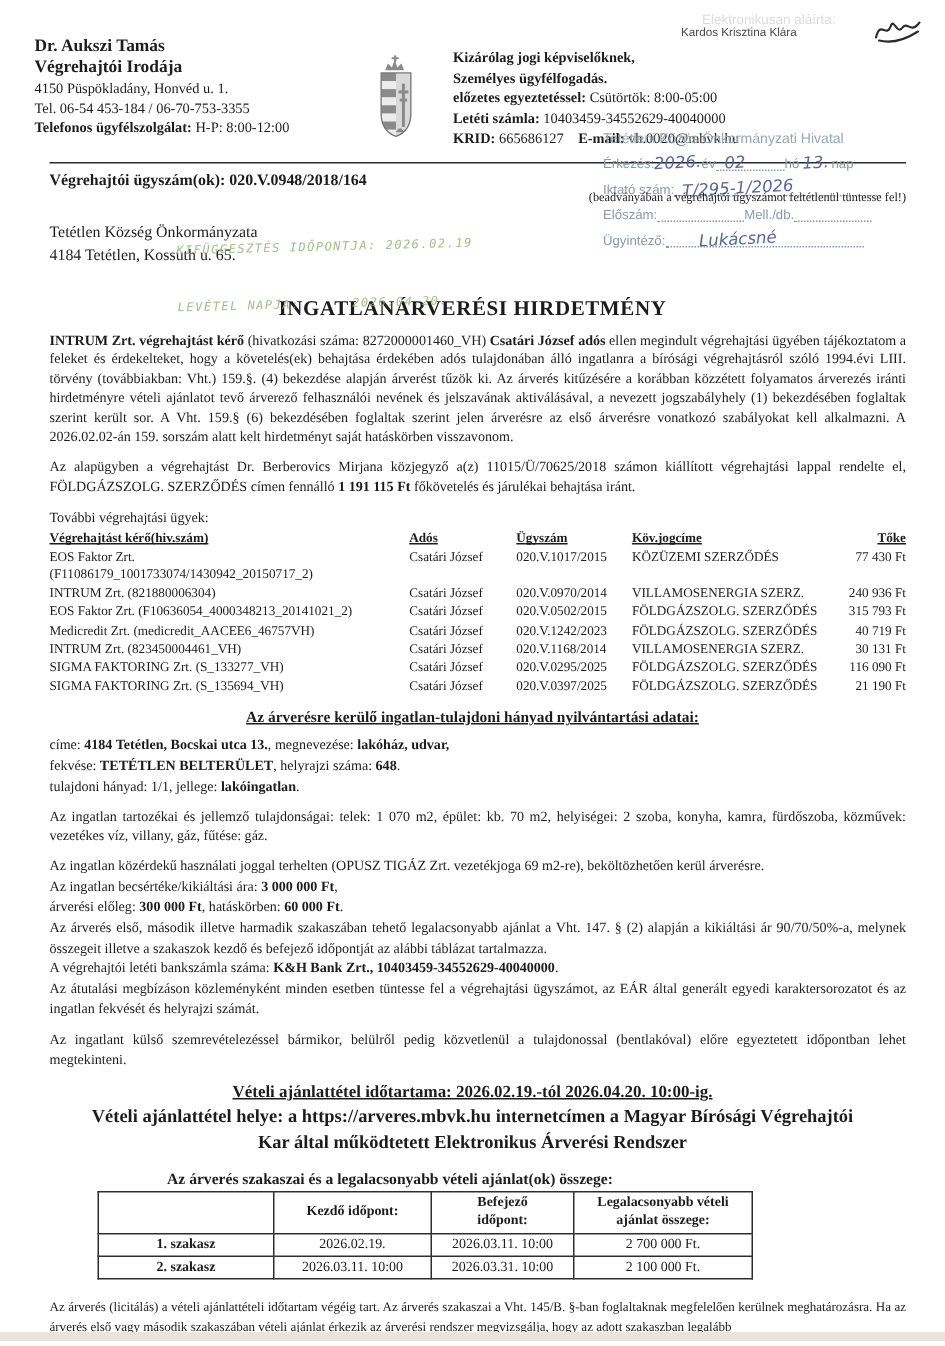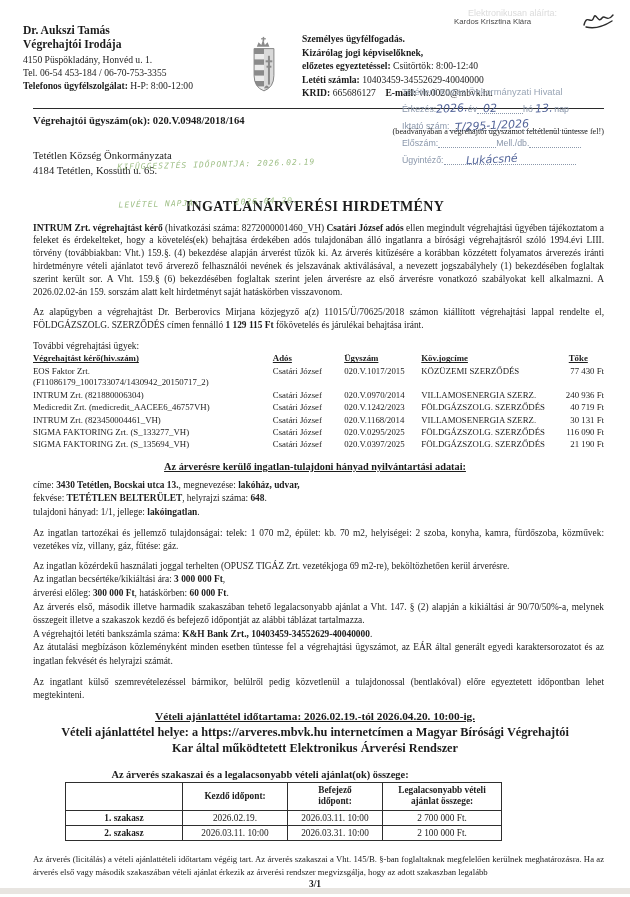--- a/index.html
+++ b/index.html
@@ -52,21 +52,21 @@
   .cases{margin:8px 26px 0 33px;font-size:8.8px;line-height:1.3;}
   .cases-title{font-size:9.4px;margin-bottom:1px;}
   .cases table{width:100%;border-collapse:collapse;}
   .cases th{font-weight:bold;text-decoration:underline;text-align:left;padding:0;}
   .cases td{padding:1px 0 0;vertical-align:top;}
   .cases .c0{width:42%;white-space:pre-line;}
   .cases .c1{width:12.5%;}
   .cases .c2{width:13.5%;}
   .cases .c3{width:23%;}
   .cases .c4{width:9%;text-align:right;}
-  .cases th.c4{text-align:center;}
+  .cases th.c4{text-align:right;}
 
   .center-head{margin:10px 0 0;text-align:center;font-weight:bold;text-decoration:underline;font-size:10.3px;}
 
   .offer-time{margin:8px 0 0;text-align:center;font-weight:bold;text-decoration:underline;font-size:11.3px;}
   .offer-place{margin:2px 55px 0;text-align:center;font-weight:bold;font-size:12.3px;line-height:1.35;}
 
   .stage-title{margin:12px 0 0 65px;width:390px;text-align:center;font-weight:bold;font-size:10.4px;}
   table.stages{margin:2px 0 0 65px;border-collapse:collapse;font-size:9.3px;}
   .stages th,.stages td{border:1px solid #2e2e2e;padding:2px 4px;text-align:center;vertical-align:middle;}
   .stages th{font-weight:bold;white-space:pre-line;line-height:1.25;}
@@ -118,25 +118,25 @@
         <rect x="20" y="14" width="11" height="50" fill="#d9d9d9"></rect>
         <path d="M20,58 q3,-6 6,0 q3,-6 5,0 z" fill="#8a8a8a"></path>
         <rect x="24.4" y="22" width="2.2" height="32" fill="#8a8a8a"></rect>
         <rect x="21.8" y="27" width="7.4" height="2.2" fill="#8a8a8a"></rect>
         <rect x="22.8" y="33" width="5.4" height="2.2" fill="#8a8a8a"></rect>
       </g>
       <path d="M9,14 h22 v30 q0,13 -11,17 q-11,-4 -11,-17 z" fill="none" stroke="#777" stroke-width="1"></path>
     </svg>
 
     <div class="hdr-right">
+      <div class="b">Kizárólag jogi képviselőknek,</div>
       <div class="b">Személyes ügyfélfogadás.</div>
-      <div class="b">Kizárólag jogi képviselőknek,</div>
       <div>
         <span class="b">előzetes egyeztetéssel:</span>
-        <span>Csütörtök: 8:00-12:40</span>
+        <span>Csütörtök: 8:00-05:00</span>
       </div>
       <div>
         <span class="b">Letéti számla:</span>
         <span>10403459-34552629-40040000</span>
       </div>
       <div>
         <span class="b">KRID:</span>
         <span>665686127</span>&nbsp;&nbsp;&nbsp;
         <span class="b">E-mail:</span>
         <span>vh.0020@mbvk.hu</span>
@@ -191,21 +191,21 @@
     </div>
     <div class="recipient">
       <div>Tetétlen Község Önkormányzata</div>
       <div>4184 Tetétlen, Kossuth u. 65.</div>
     </div>
   </div>
 
   <h1 class="doc-title">INGATLANÁRVERÉSI HIRDETMÉNY</h1>
 
   <p class="para"><span class="b">INTRUM Zrt. végrehajtást kérő </span><span>(hivatkozási száma: 8272000001460_VH) </span><span class="b">Csatári József adós </span><span>ellen megindult végrehajtási ügyében tájékoztatom a feleket és érdekelteket, hogy a követelés(ek) behajtása érdekében adós tulajdonában álló ingatlanra a bírósági végrehajtásról szóló 1994.évi LIII. törvény (továbbiakban: Vht.) 159.§. (4) bekezdése alapján árverést tűzök ki. Az árverés kitűzésére a korábban közzétett folyamatos árverezés iránti hirdetményre vételi ajánlatot tevő árverező felhasználói nevének és jelszavának aktiválásával, a nevezett jogszabályhely (1) bekezdésében foglaltak szerint került sor. A Vht. 159.§ (6) bekezdésében foglaltak szerint jelen árverésre az első árverésre vonatkozó szabályokat kell alkalmazni. A 2026.02.02-án 159. sorszám alatt kelt hirdetményt saját hatáskörben visszavonom.</span></p>
-  <p class="para"><span>Az alapügyben a végrehajtást Dr. Berberovics Mirjana közjegyző a(z) 11015/Ü/70625/2018 számon kiállított végrehajtási lappal rendelte el, FÖLDGÁZSZOLG. SZERZŐDÉS címen fennálló </span><span class="b">1 129 115 Ft</span><span> főkövetelés és járulékai behajtása iránt.</span></p>
+  <p class="para"><span>Az alapügyben a végrehajtást Dr. Berberovics Mirjana közjegyző a(z) 11015/Ü/70625/2018 számon kiállított végrehajtási lappal rendelte el, FÖLDGÁZSZOLG. SZERZŐDÉS címen fennálló </span><span class="b">1 191 115 Ft</span><span> főkövetelés és járulékai behajtása iránt.</span></p>
 
   <div class="cases">
     <div class="cases-title">További végrehajtási ügyek:</div>
     <table>
       <thead>
         <tr>
           <th class="c0">Végrehajtást kérő(hiv.szám)</th>
           <th class="c1">Adós</th>
           <th class="c2">Ügyszám</th>
           <th class="c3">Köv.jogcíme</th>
@@ -222,20 +222,27 @@
           <td class="c4">77 430 Ft</td>
         </tr>
         <tr>
           <td class="c0">INTRUM Zrt. (821880006304)</td>
           <td class="c1">Csatári József</td>
           <td class="c2">020.V.0970/2014</td>
           <td class="c3">VILLAMOSENERGIA SZERZ.</td>
           <td class="c4">240 936 Ft</td>
         </tr>
         <tr>
+          <td class="c0">EOS Faktor Zrt. (F10636054_4000348213_20141021_2)</td>
+          <td class="c1">Csatári József</td>
+          <td class="c2">020.V.0502/2015</td>
+          <td class="c3">FÖLDGÁZSZOLG. SZERZŐDÉS</td>
+          <td class="c4">315 793 Ft</td>
+        </tr>
+        <tr>
           <td class="c0">Medicredit Zrt. (medicredit_AACEE6_46757VH)</td>
           <td class="c1">Csatári József</td>
           <td class="c2">020.V.1242/2023</td>
           <td class="c3">FÖLDGÁZSZOLG. SZERZŐDÉS</td>
           <td class="c4">40 719 Ft</td>
         </tr>
         <tr>
           <td class="c0">INTRUM Zrt. (823450004461_VH)</td>
           <td class="c1">Csatári József</td>
           <td class="c2">020.V.1168/2014</td>
@@ -256,21 +263,21 @@
           <td class="c3">FÖLDGÁZSZOLG. SZERZŐDÉS</td>
           <td class="c4">21 190 Ft</td>
         </tr>
       </tbody>
     </table>
   </div>
 
   <div class="center-head">Az árverésre kerülő ingatlan-tulajdoni hányad nyilvántartási adatai:</div>
 
   <div class="lines">
-    <div><span>címe: </span><span class="b">3430 Tetétlen, Bocskai utca 13.</span><span>, megnevezése: </span><span class="b">lakóház, udvar,</span></div>
+    <div><span>címe: </span><span class="b">4184 Tetétlen, Bocskai utca 13.</span><span>, megnevezése: </span><span class="b">lakóház, udvar,</span></div>
     <div><span>fekvése: </span><span class="b">TETÉTLEN BELTERÜLET</span><span>, helyrajzi száma: </span><span class="b">648</span><span>.</span></div>
     <div><span>tulajdoni hányad: 1/1, jellege: </span><span class="b">lakóingatlan</span><span>.</span></div>
   </div>
 
   <p class="para">Az ingatlan tartozékai és jellemző tulajdonságai: telek: 1 070 m2, épület: kb. 70 m2, helyiségei: 2 szoba, konyha, kamra, fürdőszoba, közművek: vezetékes víz, villany, gáz, fűtése: gáz.</p>
 
   <div class="lines">
     <div>Az ingatlan közérdekű használati joggal terhelten (OPUSZ TIGÁZ Zrt. vezetékjoga 69 m2-re), beköltözhetően kerül árverésre.</div>
     <div><span>Az ingatlan becsértéke/kikiáltási ára:  </span><span class="b">3 000 000 Ft</span><span>,</span></div>
     <div><span>árverési előleg: </span><span class="b">300 000 Ft</span><span>, hatáskörben: </span><span class="b">60 000 Ft</span><span>.</span></div>

